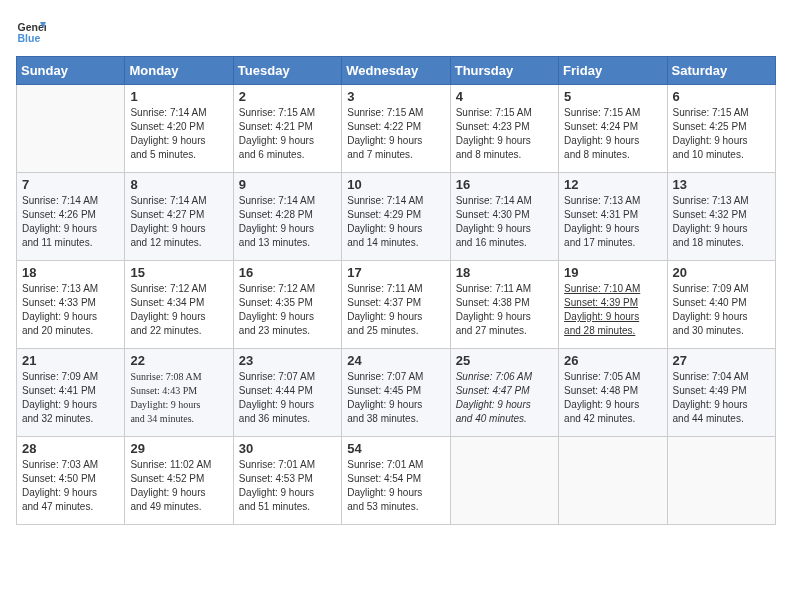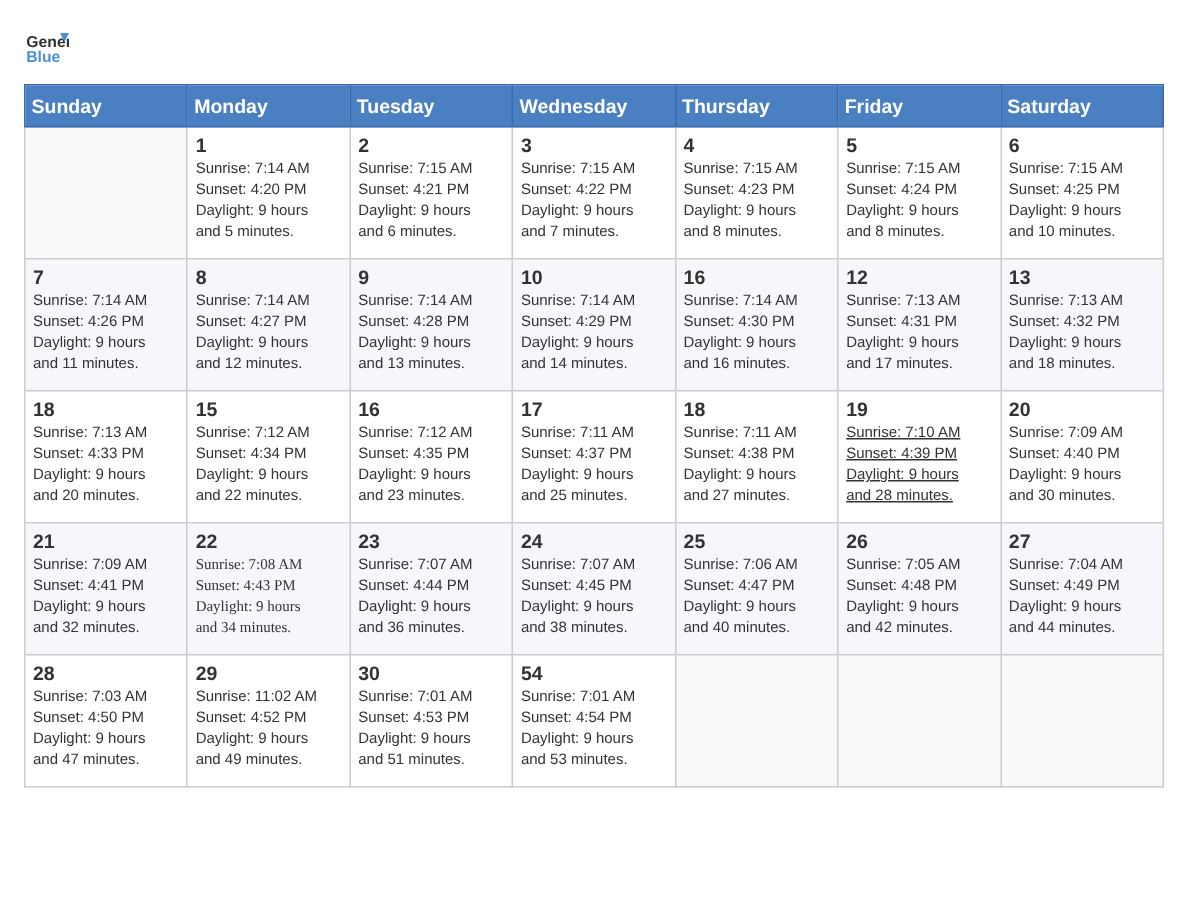--- a/index.html
+++ b/index.html
@@ -283,21 +283,21 @@
         </td>
         <td>
           <span class="day-number">24</span>
           <div class="day-info" style="white-space: pre-line;">Sunrise: 7:07 AM
 Sunset: 4:45 PM
 Daylight: 9 hours
 and 38 minutes.</div>
         </td>
         <td>
           <span class="day-number">25</span>
-          <div class="day-info" style="white-space: pre-line;">Sunrise: 7:06 AM
+          <div class="day-info" style="white-space: pre-line; font-style: italic;">Sunrise: 7:06 AM
 Sunset: 4:47 PM
 Daylight: 9 hours
 and 40 minutes.</div>
         </td>
         <td>
           <span class="day-number">26</span>
           <div class="day-info" style="white-space: pre-line;">Sunrise: 7:05 AM
 Sunset: 4:48 PM
 Daylight: 9 hours
 and 42 minutes.</div>

